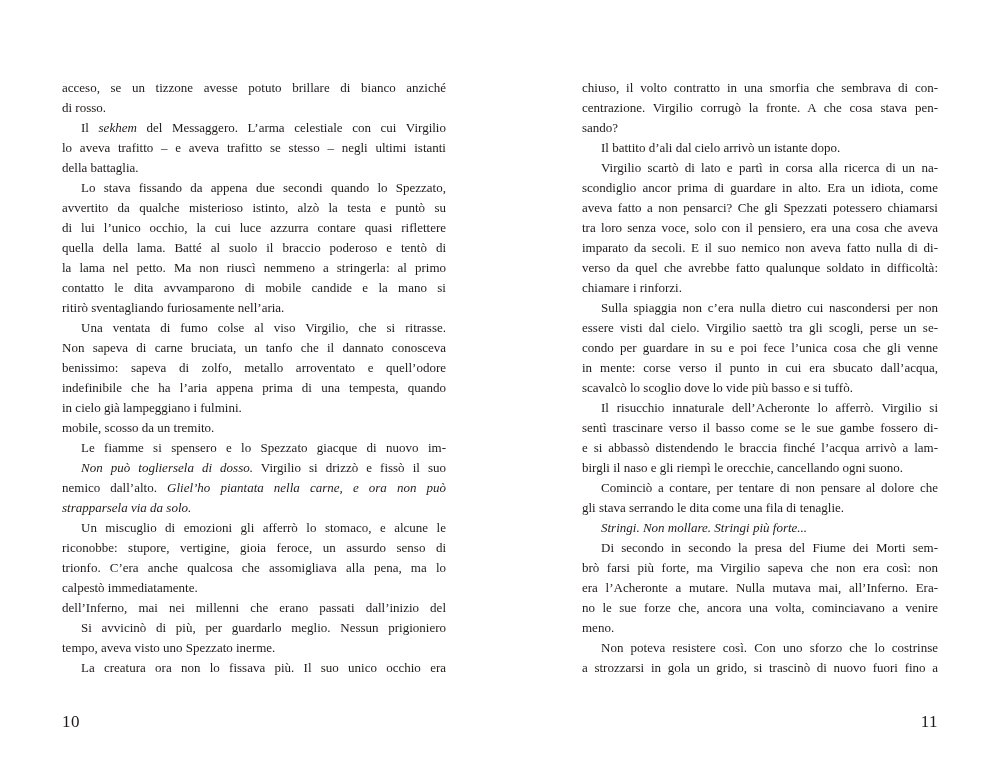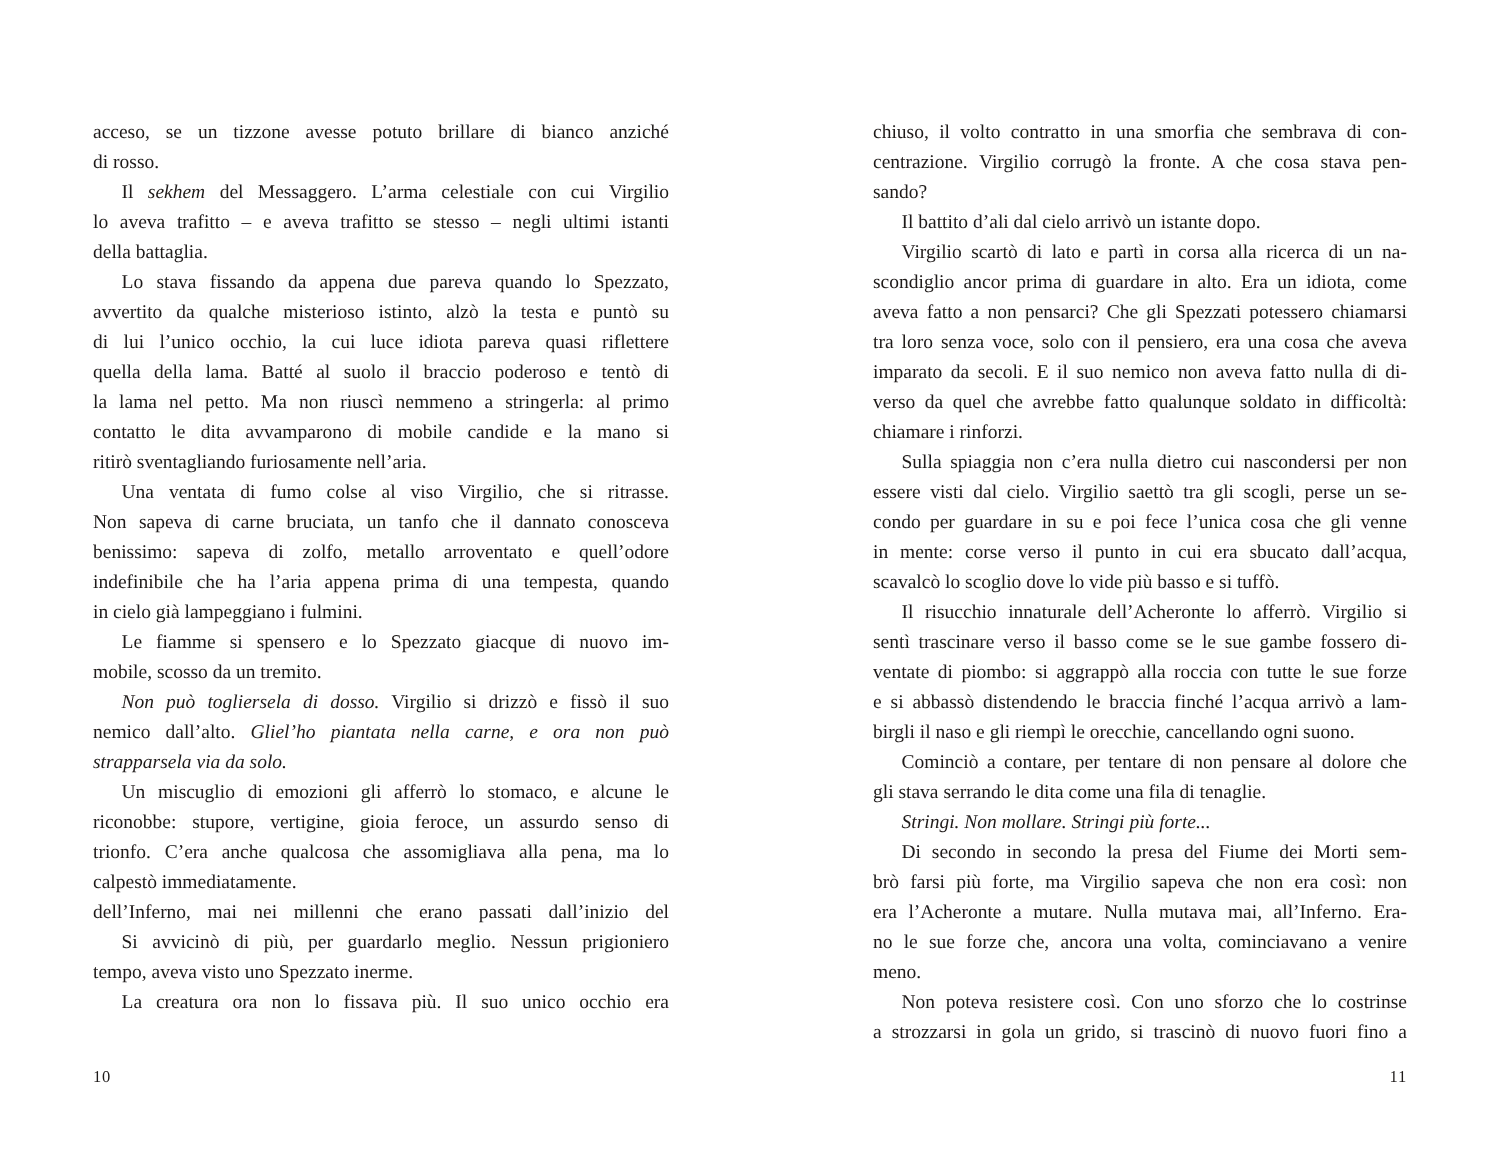--- a/index.html
+++ b/index.html
@@ -41,52 +41,52 @@
   .line.end {
     text-align-last: left;
   }
   .line.indent {
     text-indent: 19px;
   }
   .line i { font-style: italic; }
   .pagenum {
     position: absolute;
     top: 634px;
-    font-size: 11px;
+    font-size: 17px;
     letter-spacing: 0.5px;
   }
   .page-left  .pagenum { left: 0; }
   .page-right .pagenum { right: 0; text-align: right; }
 </style>
 </head>
 <body>
 
 <div class="spread">
 
   <div class="page page-left">
     <div class="textblock">
         <div class="line"><span>acceso, se un tizzone avesse potuto brillare di bianco anziché</span></div>
         <div class="line end"><span>di rosso.</span></div>
         <div class="line indent"><span>Il </span><i>sekhem</i><span> del Messaggero. L’arma celestiale con cui Virgilio</span></div>
         <div class="line"><span>lo aveva trafitto – e aveva trafitto se stesso – negli ultimi istanti</span></div>
         <div class="line end"><span>della battaglia.</span></div>
-        <div class="line indent"><span>Lo stava fissando da appena due pareva quando lo Spezzato,</span></div>
+        <div class="line indent"><span>Lo stava fissando da appena due secondi quando lo Spezzato,</span></div>
         <div class="line"><span>avvertito da qualche misterioso istinto, alzò la testa e puntò su</span></div>
-        <div class="line"><span>di lui l’unico occhio, la cui luce idiota pareva quasi riflettere</span></div>
+        <div class="line"><span>di lui l’unico occhio, la cui luce azzurra contare quasi riflettere</span></div>
         <div class="line"><span>quella della lama. Batté al suolo il braccio poderoso e tentò di</span></div>
         <div class="line"><span>la lama nel petto. Ma non riuscì nemmeno a stringerla: al primo</span></div>
         <div class="line"><span>contatto le dita avvamparono di mobile candide e la mano si</span></div>
         <div class="line end"><span>ritirò sventagliando furiosamente nell’aria.</span></div>
         <div class="line indent"><span>Una ventata di fumo colse al viso Virgilio, che si ritrasse.</span></div>
         <div class="line"><span>Non sapeva di carne bruciata, un tanfo che il dannato conosceva</span></div>
         <div class="line"><span>benissimo: sapeva di zolfo, metallo arroventato e quell’odore</span></div>
         <div class="line"><span>indefinibile che ha l’aria appena prima di una tempesta, quando</span></div>
         <div class="line end"><span>in cielo già lampeggiano i fulmini.</span></div>
+        <div class="line end"><span>mobile, scosso da un tremito.</span></div>
         <div class="line indent"><span>Le fiamme si spensero e lo Spezzato giacque di nuovo im-</span></div>
-        <div class="line end"><span>mobile, scosso da un tremito.</span></div>
         <div class="line indent"><i>Non può togliersela di dosso.</i><span> Virgilio si drizzò e fissò il suo</span></div>
         <div class="line"><span>nemico dall’alto. </span><i>Gliel’ho piantata nella carne, e ora non può</i></div>
         <div class="line end"><i>strapparsela via da solo.</i></div>
         <div class="line indent"><span>Un miscuglio di emozioni gli afferrò lo stomaco, e alcune le</span></div>
         <div class="line"><span>riconobbe: stupore, vertigine, gioia feroce, un assurdo senso di</span></div>
         <div class="line"><span>trionfo. C’era anche qualcosa che assomigliava alla pena, ma lo</span></div>
         <div class="line end"><span>calpestò immediatamente.</span></div>
         <div class="line"><span>dell’Inferno, mai nei millenni che erano passati dall’inizio del</span></div>
         <div class="line indent"><span>Si avvicinò di più, per guardarlo meglio. Nessun prigioniero</span></div>
         <div class="line end"><span>tempo, aveva visto uno Spezzato inerme.</span></div>
@@ -108,21 +108,20 @@
         <div class="line"><span>imparato da secoli. E il suo nemico non aveva fatto nulla di di-</span></div>
         <div class="line"><span>verso da quel che avrebbe fatto qualunque soldato in difficoltà:</span></div>
         <div class="line end"><span>chiamare i rinforzi.</span></div>
         <div class="line indent"><span>Sulla spiaggia non c’era nulla dietro cui nascondersi per non</span></div>
         <div class="line"><span>essere visti dal cielo. Virgilio saettò tra gli scogli, perse un se-</span></div>
         <div class="line"><span>condo per guardare in su e poi fece l’unica cosa che gli venne</span></div>
         <div class="line"><span>in mente: corse verso il punto in cui era sbucato dall’acqua,</span></div>
         <div class="line end"><span>scavalcò lo scoglio dove lo vide più basso e si tuffò.</span></div>
         <div class="line indent"><span>Il risucchio innaturale dell’Acheronte lo afferrò. Virgilio si</span></div>
         <div class="line"><span>sentì trascinare verso il basso come se le sue gambe fossero di-</span></div>
-        <div class="line"><span>ventate di piombo: si aggrappò alla roccia con tutte le sue forze</span></div>
         <div class="line"><span>e si abbassò distendendo le braccia finché l’acqua arrivò a lam-</span></div>
         <div class="line end"><span>birgli il naso e gli riempì le orecchie, cancellando ogni suono.</span></div>
         <div class="line indent"><span>Cominciò a contare, per tentare di non pensare al dolore che</span></div>
         <div class="line end"><span>gli stava serrando le dita come una fila di tenaglie.</span></div>
         <div class="line indent end"><i>Stringi. Non mollare. Stringi più forte...</i></div>
         <div class="line indent"><span>Di secondo in secondo la presa del Fiume dei Morti sem-</span></div>
         <div class="line"><span>brò farsi più forte, ma Virgilio sapeva che non era così: non</span></div>
         <div class="line"><span>era l’Acheronte a mutare. Nulla mutava mai, all’Inferno. Era-</span></div>
         <div class="line"><span>no le sue forze che, ancora una volta, cominciavano a venire</span></div>
         <div class="line end"><span>meno.</span></div>

